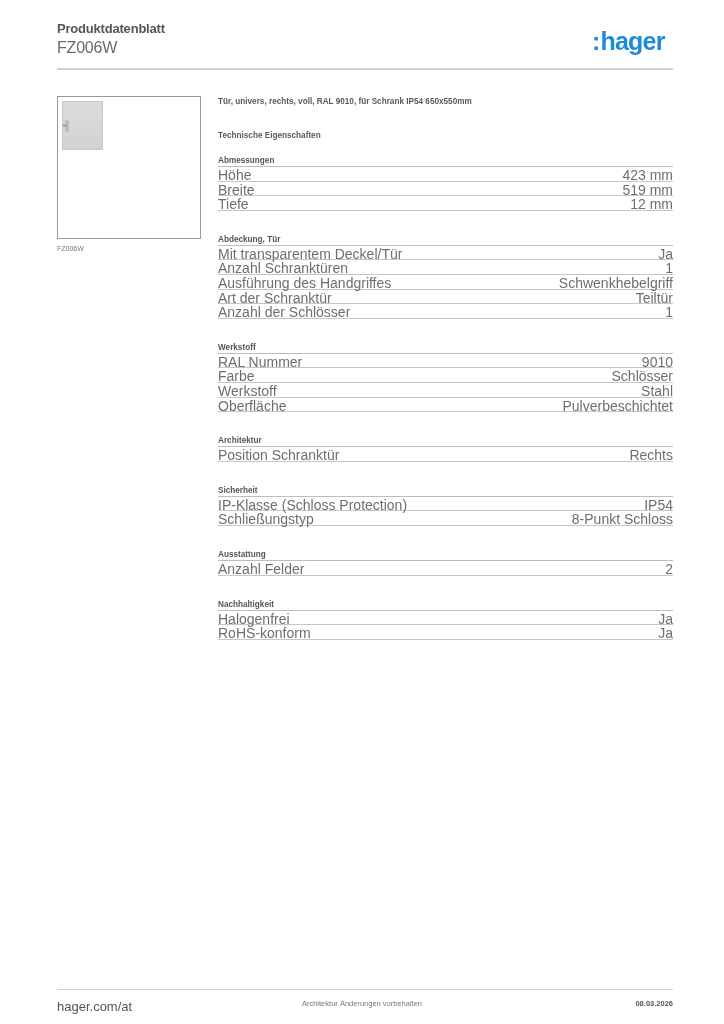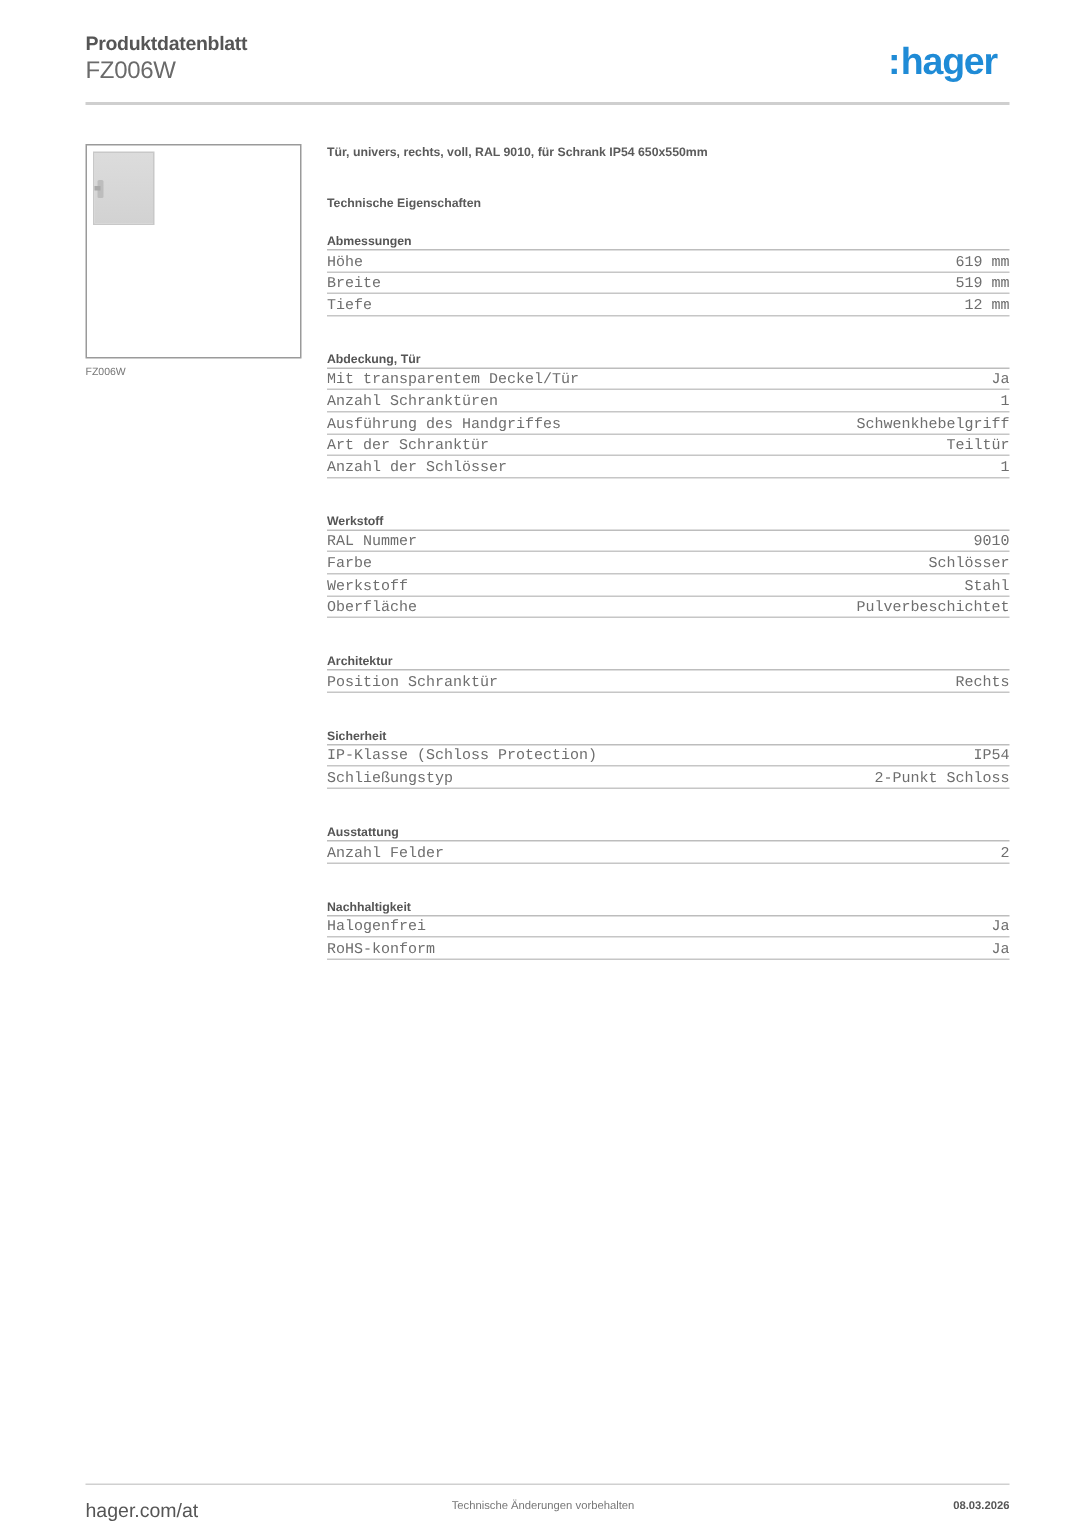--- a/index.html
+++ b/index.html
@@ -59,24 +59,23 @@
       height: 12px; line-height: 12px;
     }
     .section { margin-top: 23px; }
     .section:first-of-type { margin-top: 13px; }
     .section-title {
       font-size: 8.2px; font-weight: bold; color: #555555;
       height: 12px; line-height: 12px;
       border-bottom: 1.5px solid #bdbdbd;
     }
     .row {
-      display: flex; justify-content: space-between; align-items: flex-end;
-      height: 14.6px; font-size: 10px; color: #6e6e6e;
+      display: flex; justify-content: space-between; align-items: flex-start;
+      height: 14.6px; font-size: 14px; color: #6e6e6e;
       border-bottom: 1px solid #c6c6c6;
-      font-family: Liberation Mono, monospace;
     }
     .row .label { white-space: nowrap; }
     .row .value { white-space: nowrap; text-align: right; }
     .footer-rule {
       position: absolute; left: 57px; top: 989px; width: 616px; height: 1px;
       background: #d0d0d0;
     }
     .footer-left {
       position: absolute; left: 57px; top: 999px; font-size: 13px; font-weight: normal; color: #555;
     }
@@ -109,21 +108,21 @@
 <div class="image-caption">FZ006W</div>
 
 <div class="content">
   <div class="product-desc">Tür, univers, rechts, voll, RAL 9010, für Schrank IP54 650x550mm</div>
   <div class="tech-title">Technische Eigenschaften</div>
   <div id="sections">
       <div class="section">
         <div class="section-title">Abmessungen</div>
         <div class="row">
           <span class="label">Höhe</span>
-          <span class="value">619 mm</span>
+          <span class="value">423 mm</span>
         </div>
         <div class="row">
           <span class="label">Breite</span>
           <span class="value">519 mm</span>
         </div>
         <div class="row">
           <span class="label">Tiefe</span>
           <span class="value">12 mm</span>
         </div>
       </div>
@@ -177,21 +176,21 @@
         </div>
       </div>
       <div class="section">
         <div class="section-title">Sicherheit</div>
         <div class="row">
           <span class="label">IP-Klasse (Schloss Protection)</span>
           <span class="value">IP54</span>
         </div>
         <div class="row">
           <span class="label">Schließungstyp</span>
-          <span class="value">2-Punkt Schloss</span>
+          <span class="value">8-Punkt Schloss</span>
         </div>
       </div>
       <div class="section">
         <div class="section-title">Ausstattung</div>
         <div class="row">
           <span class="label">Anzahl Felder</span>
           <span class="value">2</span>
         </div>
       </div>
       <div class="section">
@@ -203,14 +202,14 @@
         <div class="row">
           <span class="label">RoHS-konform</span>
           <span class="value">Ja</span>
         </div>
       </div>
     </div>
 </div>
 
 <div class="footer-rule"></div>
 <div class="footer-left">hager.com/at</div>
-<div class="footer-center">Technische Änderungen vorbehalten</div>
+<div class="footer-center">Architektur Änderungen vorbehalten</div>
 <div class="footer-right">08.03.2026</div>
 
 </body></html>

